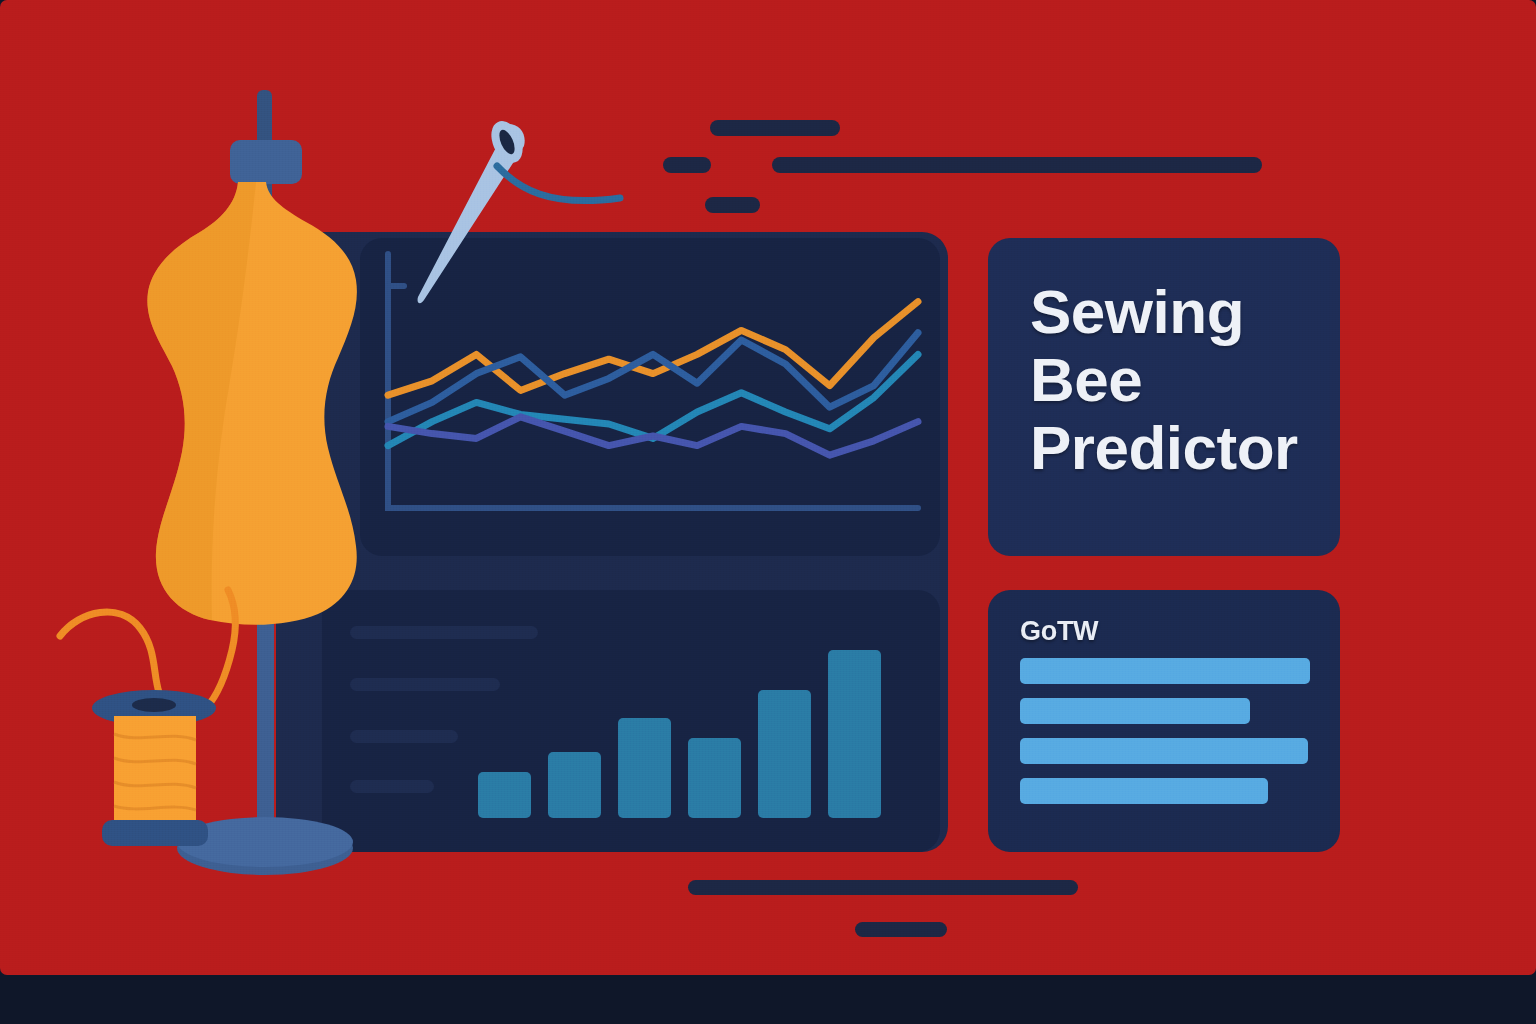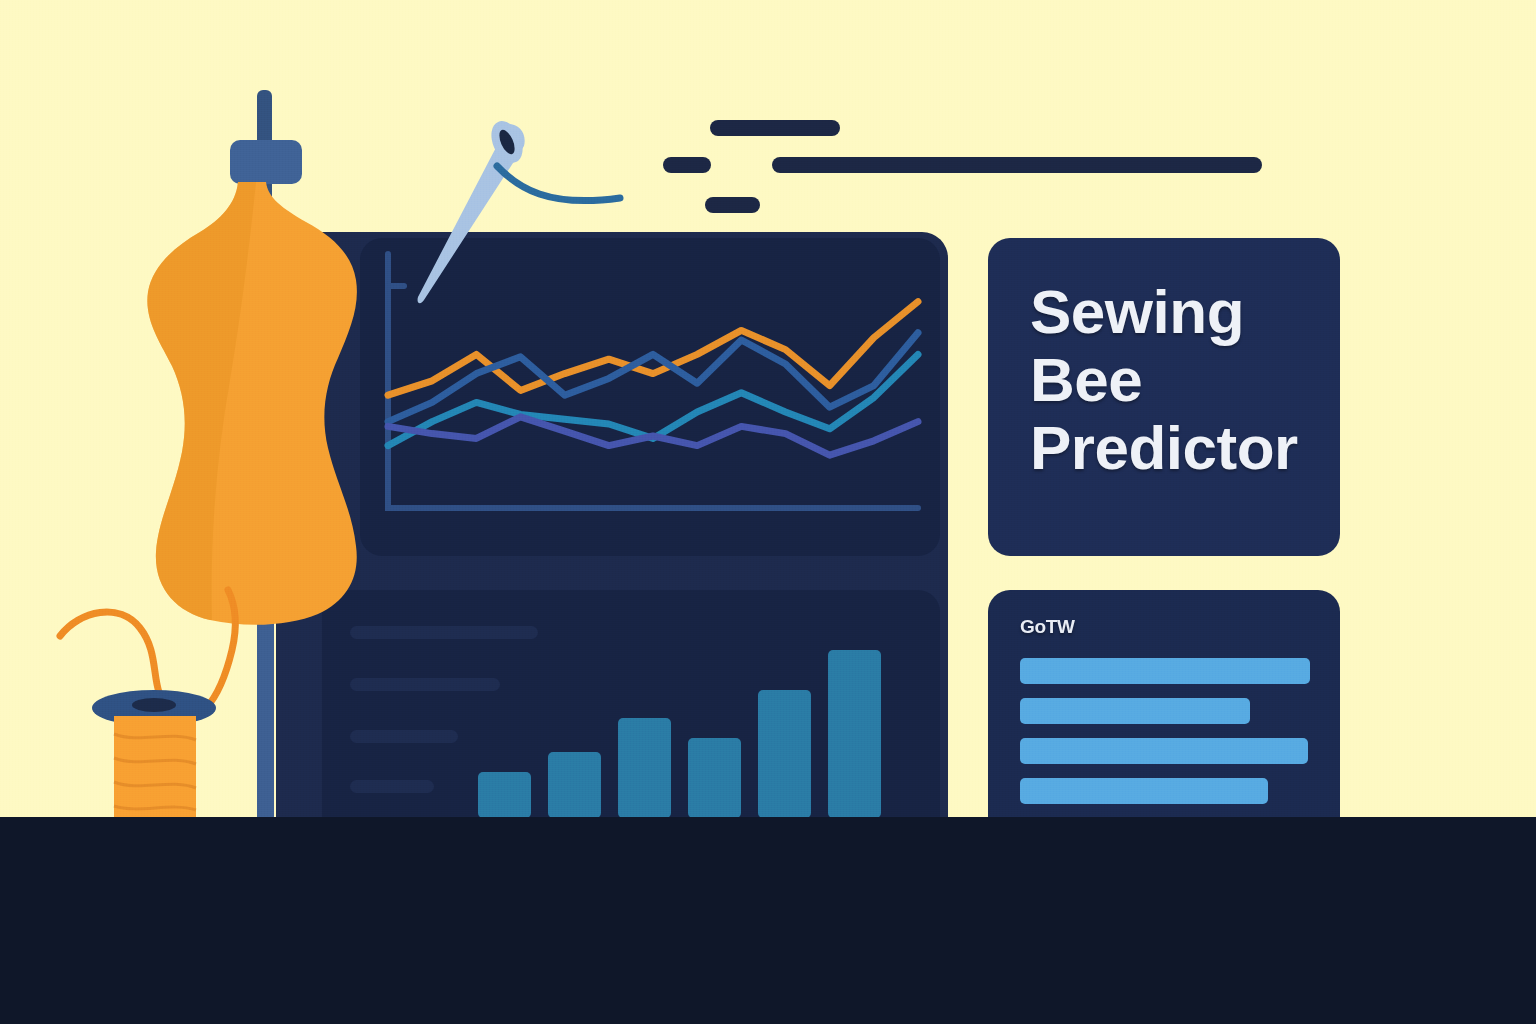--- a/index.html
+++ b/index.html
@@ -9,23 +9,24 @@
   }
   body {
     width: 1536px;
     height: 1024px;
     overflow: hidden;
     font-family: "Liberation Sans", sans-serif;
   }
   #stage {
     position: relative;
     width: 1536px;
-    height: 817px;
-    background: #fef9c3;
+    height: 975px;
+    background: #b91c1c;
     overflow: hidden;
+    border-radius: 7px;
   }
   .abs { position: absolute; }
 
   
   .deco {
     position: absolute;
     border-radius: 999px;
     background: #1c2744;
   }
 
@@ -107,21 +108,21 @@
     width: 352px;
     height: 262px;
     background: #1b2a50;
     border-radius: 22px;
   }
   #gotw-label {
     position: absolute;
     left: 32px;
     top: 26px;
     color: #e9edf5;
-    font-size: 19px;
+    font-size: 27px;
     font-weight: bold;
     letter-spacing: -0.3px;
     text-shadow: 0 2px 3px rgba(0,0,0,0.35);
   }
   .gotw-bar {
     position: absolute;
     left: 32px;
     height: 26px;
     border-radius: 5px;
     background: #57aae2;

